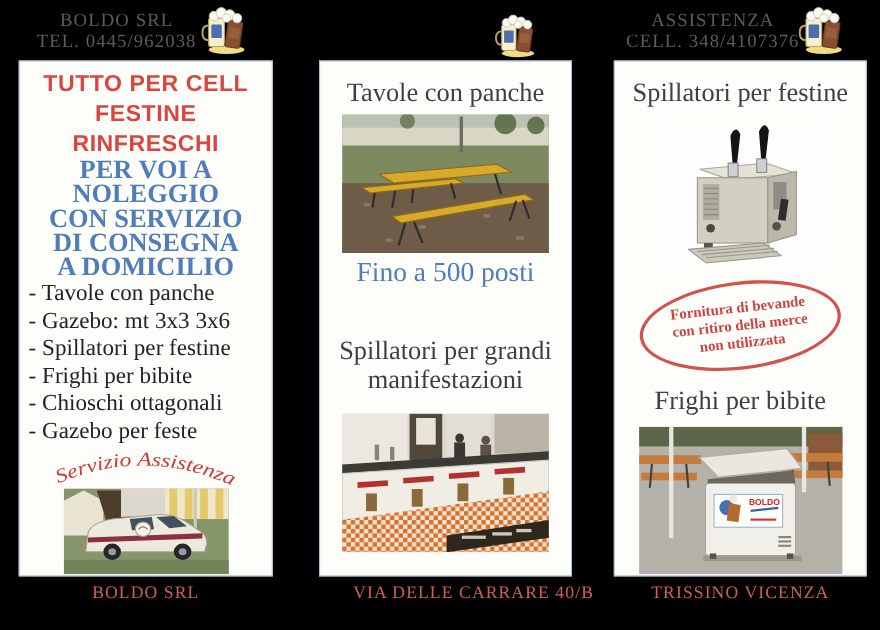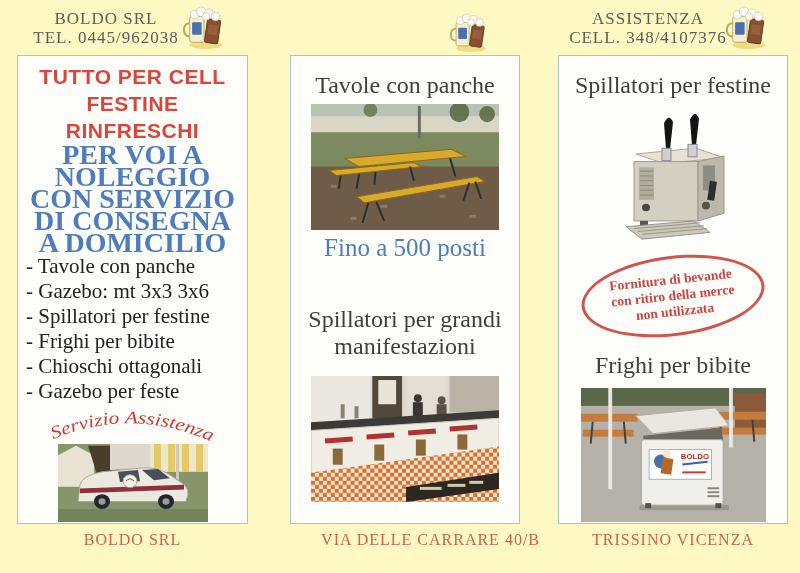--- a/index.html
+++ b/index.html
@@ -1,35 +1,35 @@
 <!DOCTYPE html>
 <html><head>
 <meta charset="utf-8">
 <style>
   html,body{margin:0;padding:0;background:#e8e8e8;}
-  #page{position:relative;width:800px;height:573px;background:#fef9c3;overflow:hidden;
+  #page{position:relative;width:800px;height:573px;background:#000000;overflow:hidden;
         font-family:"Liberation Serif",serif;}
   
   .hdr-block{position:absolute;text-align:center;color:#5c5c5c;font-size:17px;line-height:19px;letter-spacing:1px;}
   .hdr-left{left:26px;top:9px;width:160px;}
   .hdr-right{left:563px;top:9px;width:170px;}
   .beer-icon{position:absolute;}
   .icon-l{left:183px;top:3px;}
   .icon-m{left:450px;top:10px;}
   .icon-r{left:726px;top:3px;}
   
   .panel{position:absolute;top:55px;height:469px;border:1px solid #a9c2d8;background:#fdfdfa;
          box-sizing:border-box;display:flex;flex-direction:column;align-items:center;overflow:hidden;}
   #panel-left{left:17px;width:231px;}
   #panel-middle{left:290px;width:230px;}
   #panel-right{left:558px;width:230px;}
   
   .lp-headline{margin-top:7px;text-align:center;color:#d9453f;
                font-family:"Liberation Sans",sans-serif;font-weight:bold;font-size:21px;line-height:27px;letter-spacing:.5px;}
-  .lp-sub{text-align:center;color:#4f7cba;font-weight:bold;font-size:28px;line-height:22px;}
+  .lp-sub{text-align:center;color:#4f7cba;font-weight:bold;font-size:24px;line-height:22px;}
   .lp-list{align-self:flex-start;padding-left:8px;color:#222;font-size:21px;line-height:25px;white-space:nowrap;}
   .arch-svg{width:216px;height:40px;display:block;}
   
   .ph-heading{color:#3f3f3f;font-size:24px;line-height:27px;text-align:center;}
   .mid-h1{margin-top:16px;height:32px;}
   .mid-cap{margin-top:4px;color:#4f7cba;font-size:25px;}
   .mid-h2{margin-top:44px;width:210px;}
   .photo{display:block;border:0;}
   .rp-h1{margin-top:16px;height:32px;}
   .oval{margin-top:14px;width:178px;height:74px;border:3px solid #d0544d;border-radius:50%;

